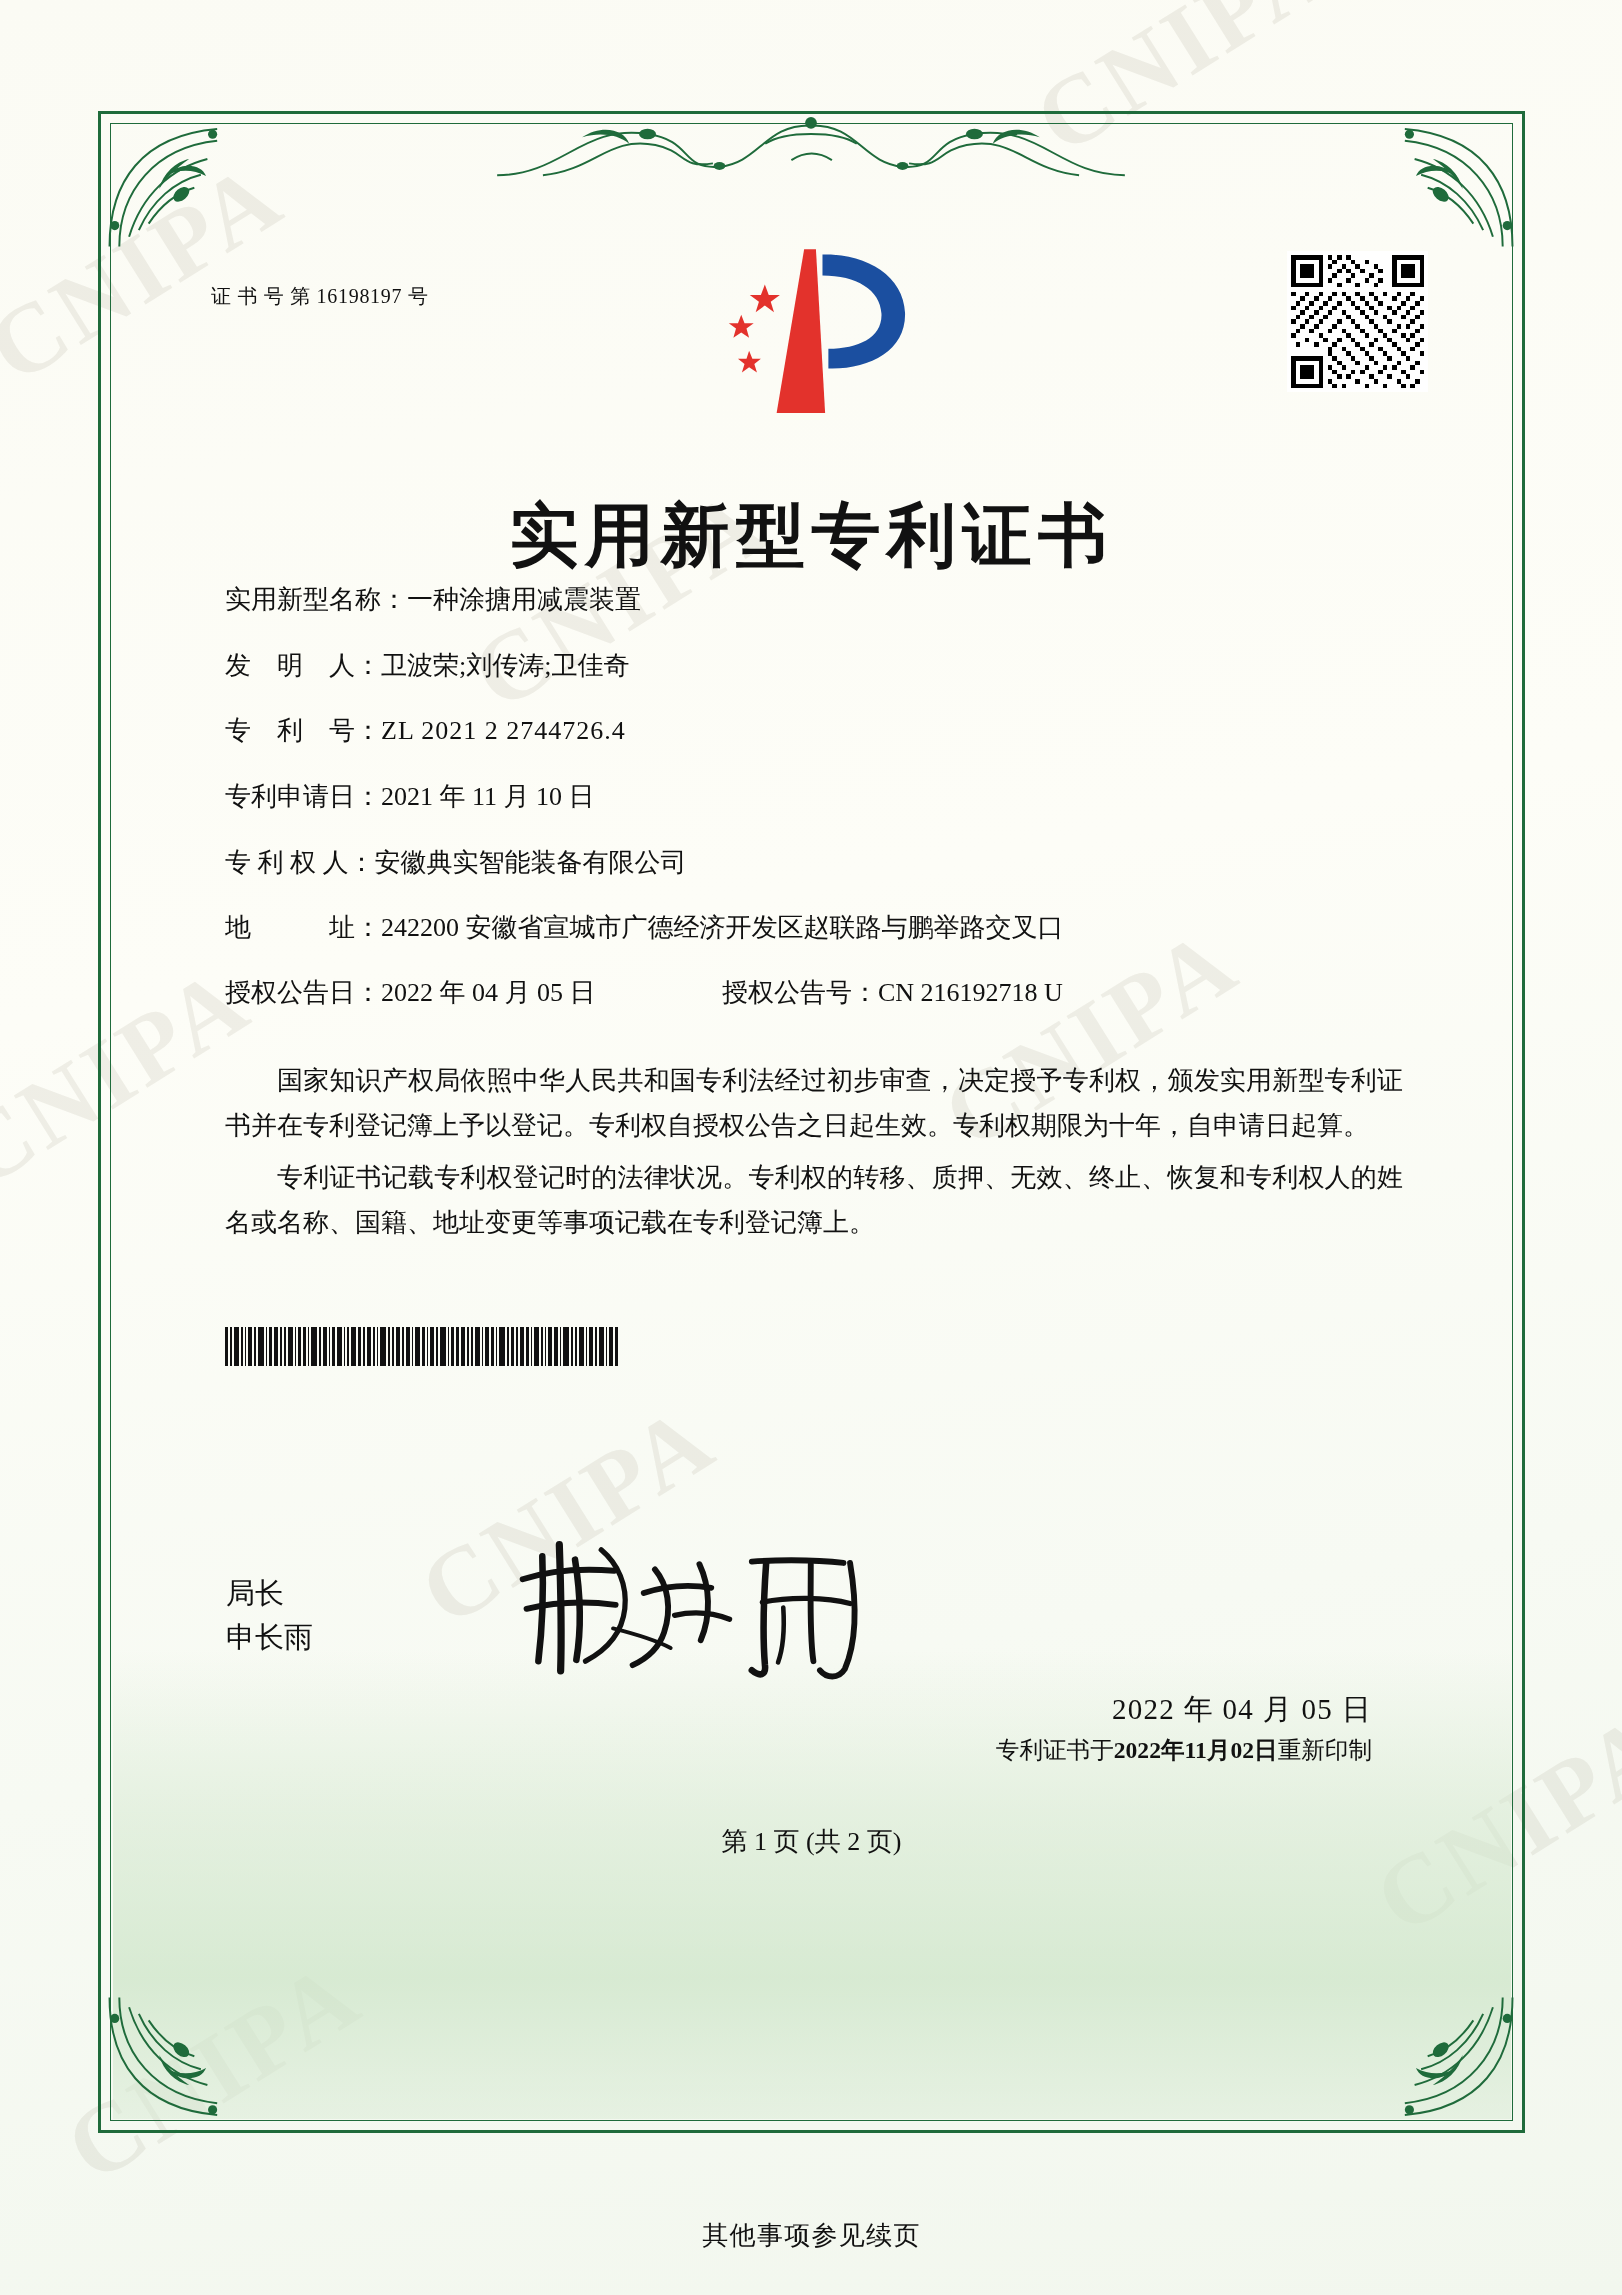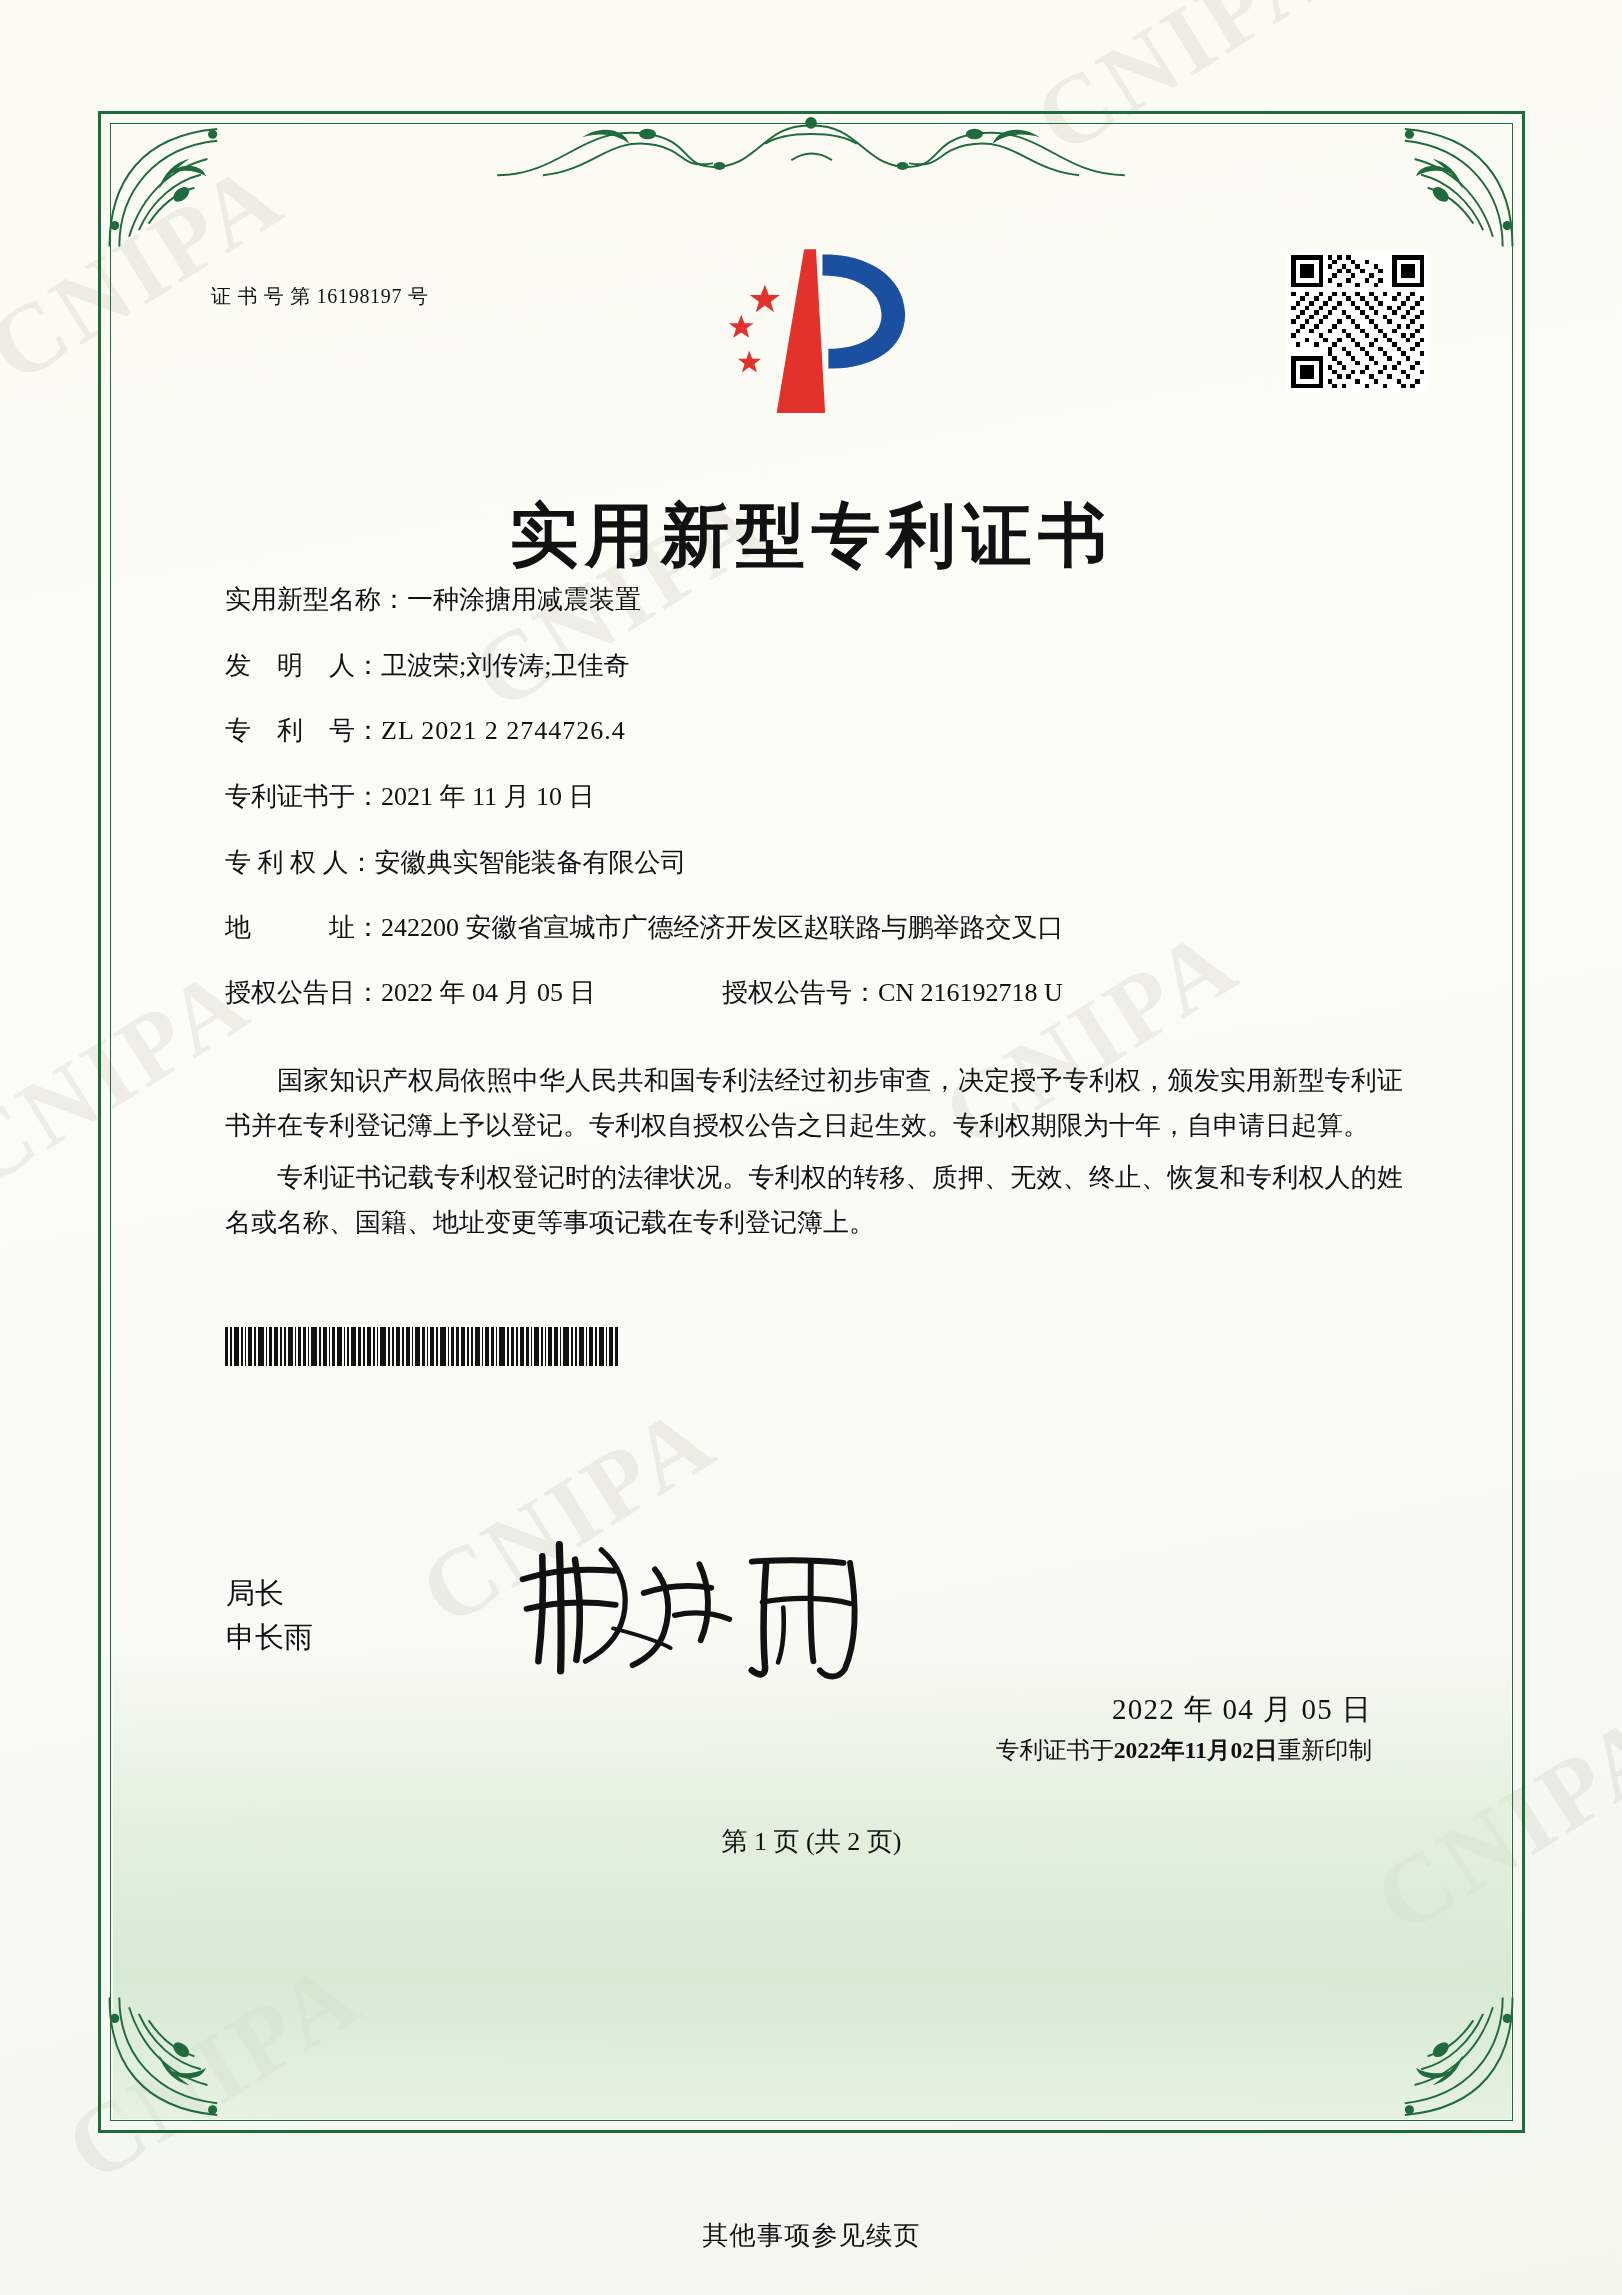--- a/index.html
+++ b/index.html
@@ -614,21 +614,21 @@
         <span class="field-label">发　明　人：</span>
         <span class="field-value">卫波荣;刘传涛;卫佳奇</span>
       </div>
 
       <div class="field-row">
         <span class="field-label">专　利　号：</span>
         <span class="field-value mono-sp">ZL 2021 2 2744726.4</span>
       </div>
 
       <div class="field-row">
-        <span class="field-label">专利证书于：</span>
+        <span class="field-label">专利申请日：</span>
         <span class="field-value">2021 年 11 月 10 日</span>
       </div>
 
       <div class="field-row">
         <span class="field-label">专 利 权 人：</span>
         <span class="field-value">安徽典实智能装备有限公司</span>
       </div>
 
       <div class="field-row">
         <span class="field-label">地　　　址：</span>

